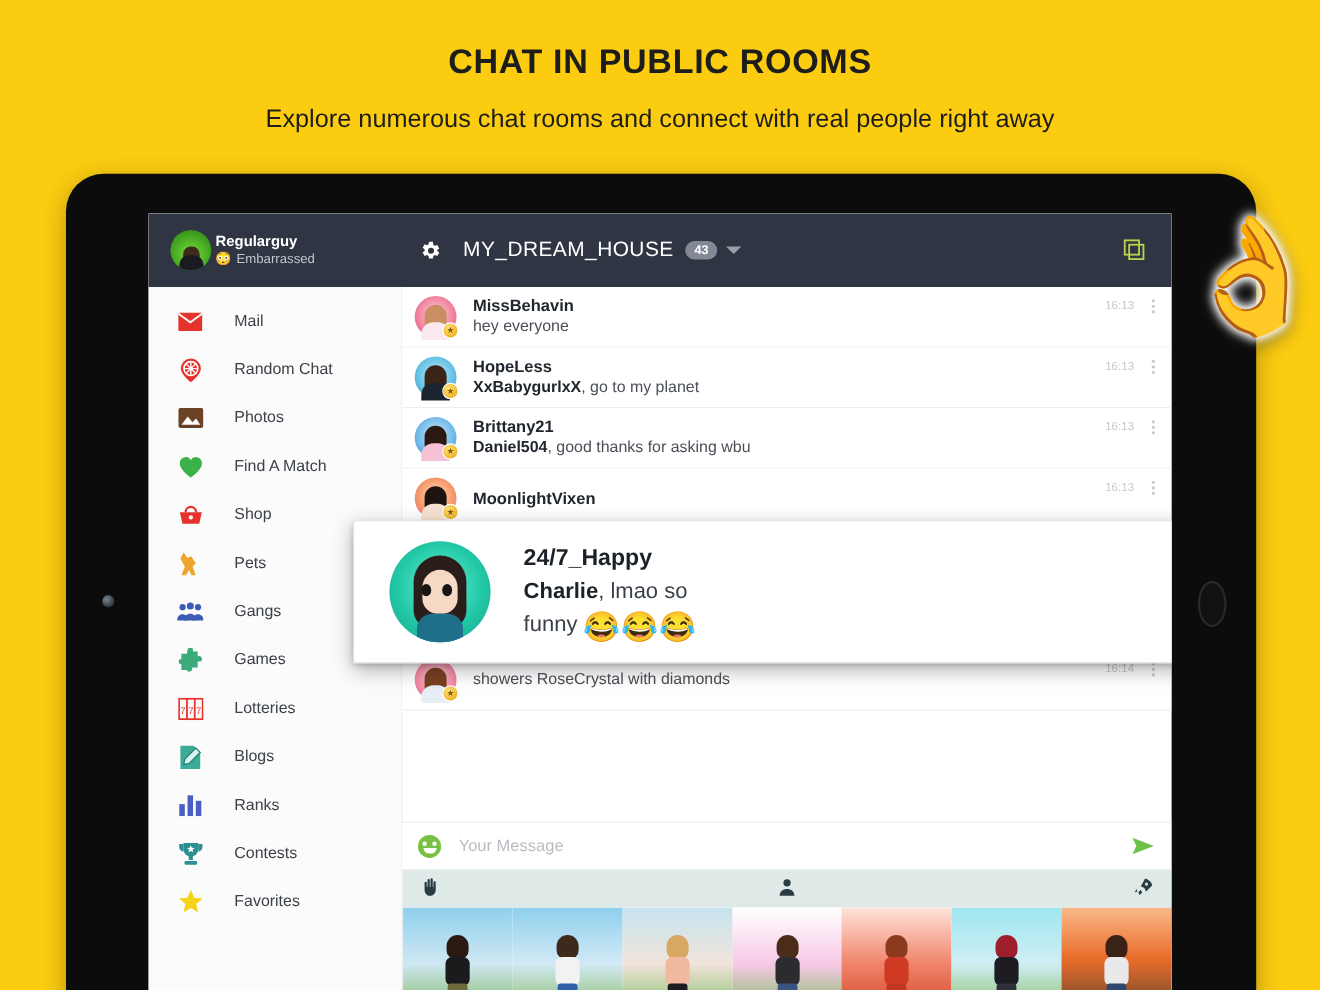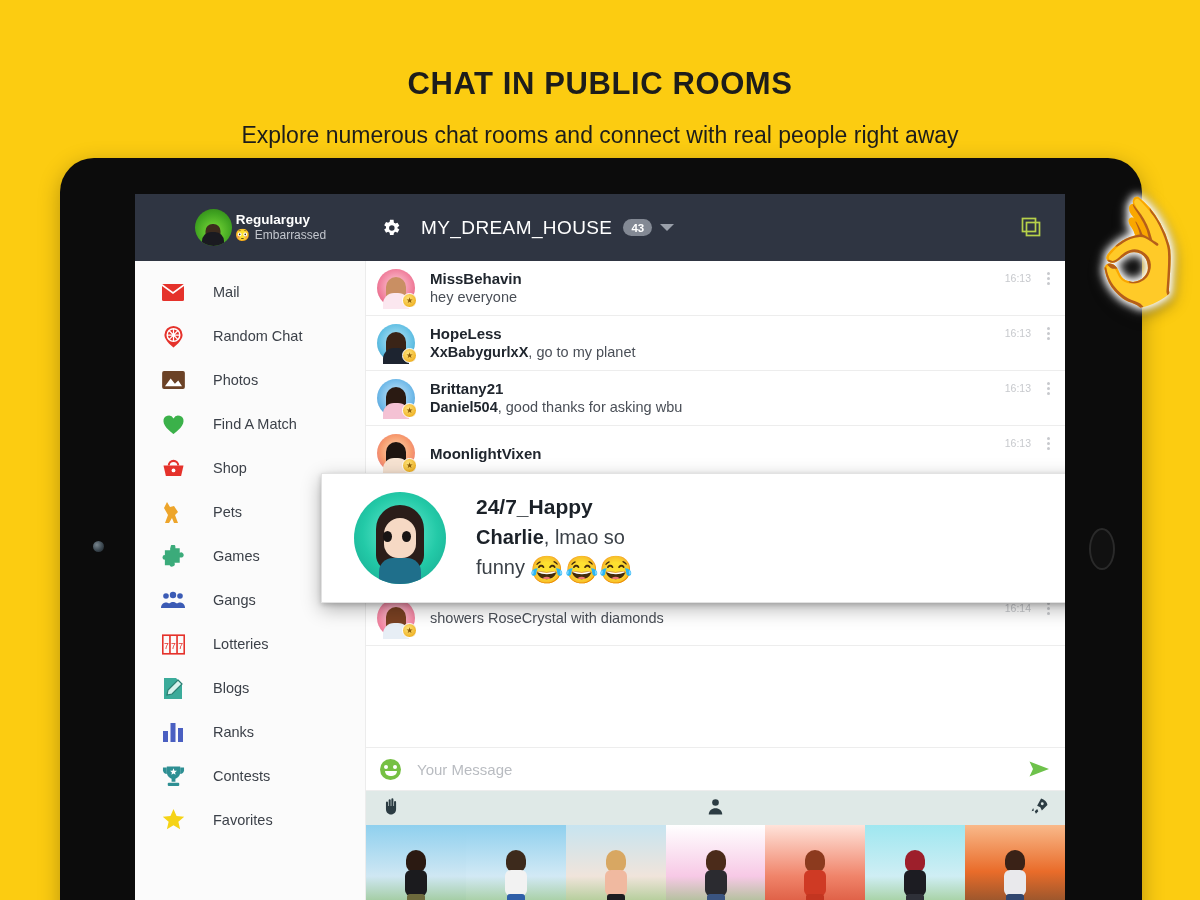--- a/index.html
+++ b/index.html
@@ -7,21 +7,20 @@
     width: 1200px; height: 900px;
     overflow: hidden;
     font-family: "Liberation Sans", sans-serif;
   }
   body { background: #FCCC11; position: relative; }
 
   
   .promo {
     position: absolute; top: 0; left: 0; width: 1200px; height: 155px;
     text-align: center;
-    margin-top: 28px;
   }
   .promo-title {
     margin-top: 38px;
     font-size: 31px; font-weight: bold; letter-spacing: .6px;
     color: #1d1d1b;
   }
   .promo-sub {
     margin-top: 20px;
     font-size: 23px; font-weight: 400; color: #1d1d1b;
   }
@@ -58,21 +57,21 @@
   }
 
   
   .topbar {
     position: absolute; left: 0; top: 0; width: 930px; height: 67px;
     background: #2f3542;
     display: flex; align-items: center;
   }
   .topbar-left {
     width: 231px; height: 67px;
-    display: flex; align-items: center; padding-left: 20px; gap: 4px; justify-content: center;
+    display: flex; align-items: center; padding-left: 20px; gap: 4px;
   }
   .me-avatar {
     width: 37px; height: 37px; border-radius: 50%;
     background: radial-gradient(circle at 50% 60%, #7ddc3a 0%, #41a521 60%, #2b7a15 100%);
     position: relative; overflow: hidden; flex: none;
   }
   .me-avatar::before {
     content: ""; position: absolute; left: 50%; top: 40%;
     transform: translateX(-50%);
     width: 15px; height: 13px; border-radius: 7px 7px 3px 3px;
@@ -387,43 +386,43 @@
           <span class="side-ico">
             <svg width="22" height="23" viewBox="0 0 22 23" fill="#eda52b">
                 <path d="M5 1l3 5 4-1 4 6-3 3 3 8h-4l-2-5-3 5H3l3-8-4-7z"></path>
               </svg>
           </span>
           <span class="side-label">Pets</span>
         </div>
 
         <div class="side-item">
           <span class="side-ico">
-            <svg width="23" height="23" viewBox="0 0 24 24" fill="#3bab7a">
-                <path d="M9 2a2.5 2.5 0 015 0v1.5h4.5V8A2.5 2.5 0 0121 13h-2.5v5.5H13A2.5 2.5 0 018 21H3v-5.5A2.5 2.5 0 013 10.5V5.5h5.5V3.5z"></path>
-              </svg>
-          </span>
-          <span class="side-label">Games</span>
-        </div>
-
-        <div class="side-item">
-          <span class="side-ico">
             <svg width="24" height="18" viewBox="0 0 24 18" fill="#3b5bb5">
                 <circle cx="5" cy="5" r="2.8"></circle>
                 <circle cx="12" cy="4" r="3.2"></circle>
                 <circle cx="19" cy="5" r="2.8"></circle>
                 <path d="M0 17c0-3.4 2.3-5.5 5-5.5s5 2.1 5 5.5z"></path>
                 <path d="M6.5 17c0-3.8 2.5-6 5.5-6s5.5 2.2 5.5 6z"></path>
                 <path d="M14 17c0-3.4 2.3-5.5 5-5.5s5 2.1 5 5.5z"></path>
               </svg>
           </span>
           <span class="side-label">Gangs</span>
         </div>
 
         <div class="side-item">
           <span class="side-ico">
+            <svg width="23" height="23" viewBox="0 0 24 24" fill="#3bab7a">
+                <path d="M9 2a2.5 2.5 0 015 0v1.5h4.5V8A2.5 2.5 0 0121 13h-2.5v5.5H13A2.5 2.5 0 018 21H3v-5.5A2.5 2.5 0 013 10.5V5.5h5.5V3.5z"></path>
+              </svg>
+          </span>
+          <span class="side-label">Games</span>
+        </div>
+
+        <div class="side-item">
+          <span class="side-ico">
             <svg width="23" height="21" viewBox="0 0 24 21">
                 <rect x="0.8" y="0.8" width="22.4" height="19.4" fill="none" stroke="#e5322b" stroke-width="1.7"></rect>
                 <path d="M8.3 1v19M15.7 1v19" stroke="#e5322b" stroke-width="1.7"></path>
                 <text x="2" y="15" font-size="9" fill="#e5322b" font-family="Liberation Sans, sans-serif">7</text>
                 <text x="9.5" y="15" font-size="9" fill="#e5322b" font-family="Liberation Sans, sans-serif">7</text>
                 <text x="17" y="15" font-size="9" fill="#e5322b" font-family="Liberation Sans, sans-serif">7</text>
               </svg>
           </span>
           <span class="side-label">Lotteries</span>
         </div>

